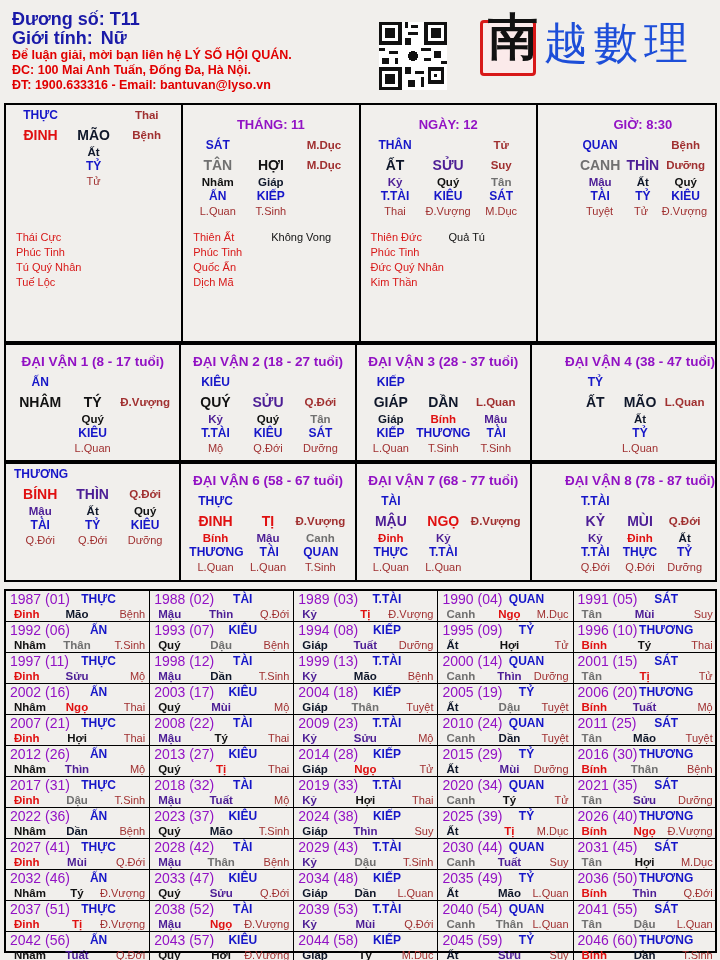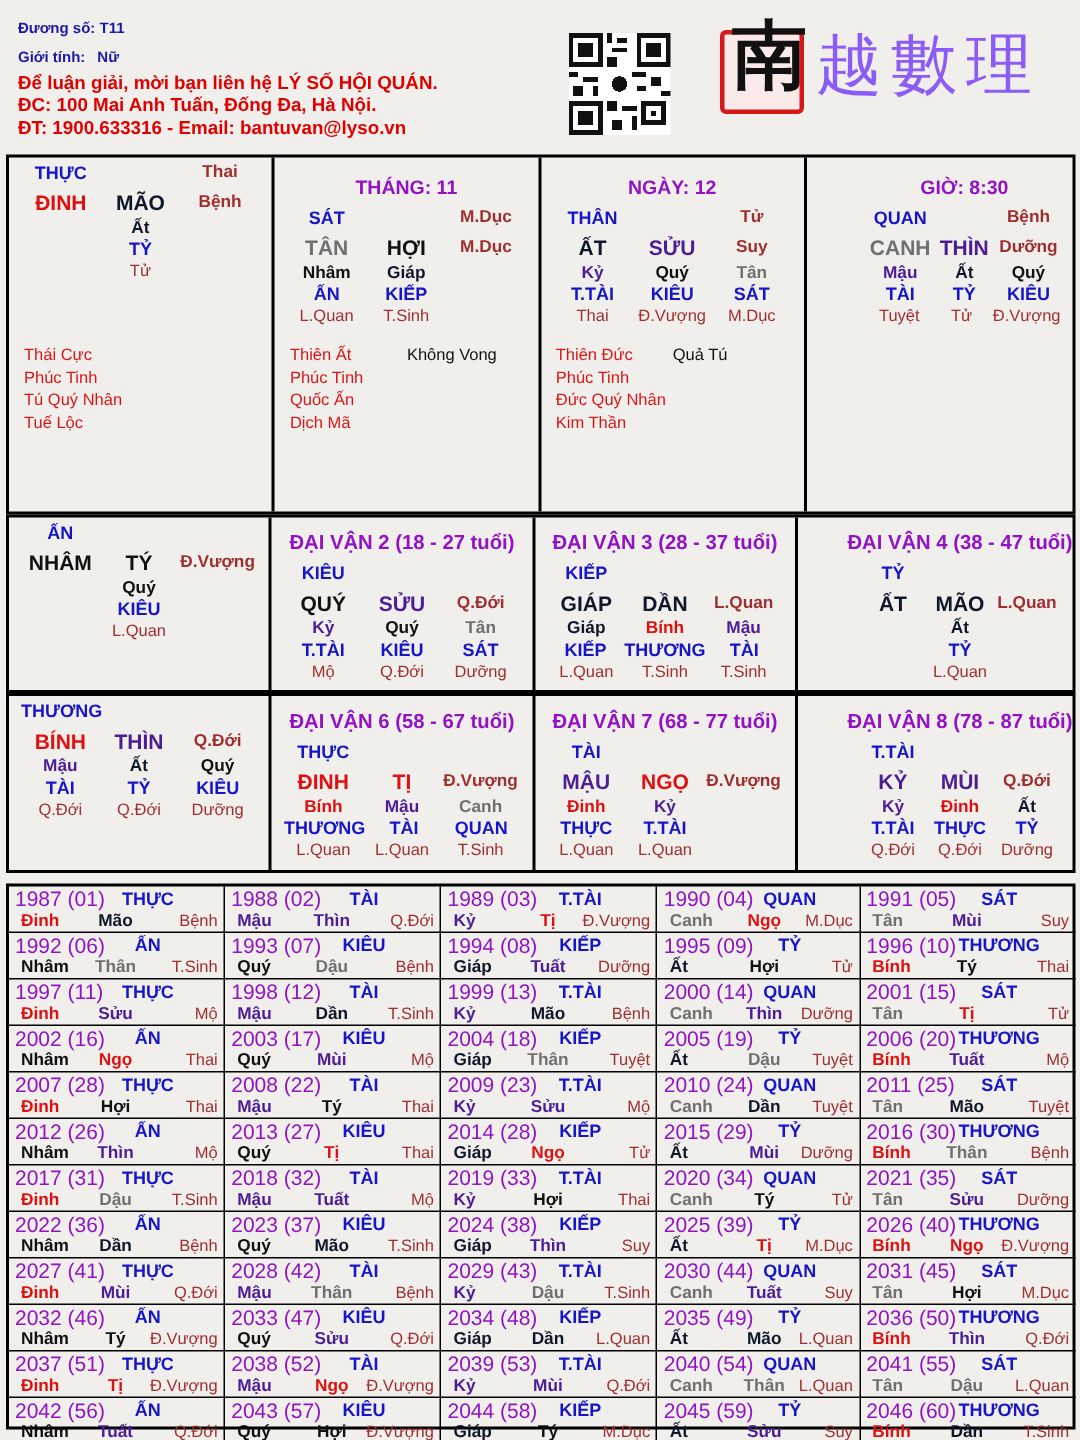--- a/index.html
+++ b/index.html
@@ -4,27 +4,27 @@
 <style>
   * { box-sizing: border-box; margin: 0; padding: 0; }
   body {
     width: 720px; height: 960px; overflow: hidden;
     background: #f1efec;
     font-family: "Liberation Sans", "DejaVu Sans", sans-serif;
     position: relative;
   }
   .header { position: absolute; left: 0; top: 0; width: 720px; height: 100px; }
   .info { position: absolute; left: 12px; top: 10px; }
-  .info .line-blue { color: #1a1aa8; font-weight: bold; font-size: 10px; height: 19px; line-height: 19px; }
+  .info .line-blue { color: #1a1aa8; font-weight: bold; font-size: 18px; height: 19px; line-height: 19px; }
   .info .line-blue span.v { margin-left: 8px; }
   .info .line-red { color: #e10000; font-weight: bold; font-size: 12.5px; height: 15px; line-height: 15px; }
   .qr { position: absolute; left: 379px; top: 22px; width: 68px; height: 68px; }
   .seal { position: absolute; left: 480px; top: 20px; width: 56px; height: 56px; background: #fbeaea; border: 3px solid #d81818; border-radius: 4px; }
   .seal-char { position: absolute; left: 488px; top: 4px; font-size: 50px; font-family: "DejaVu Serif", serif; font-weight: bold; color: #111; }
-  .brand { position: absolute; left: 544px; top: 14px; font-size: 44px; font-family: "DejaVu Serif", serif; color: #8b5cf6; letter-spacing: 6px; }
+  .brand { position: absolute; left: 544px; top: 14px; font-size: 44px; font-family: "DejaVu Serif", serif; color: #1d4ed8; letter-spacing: 6px; }
 
   
   .grid { position: absolute; left: 4px; border: 2px solid #000; background: transparent; }
   .pillars { top: 103px; width: 713px; height: 240px; display: grid; grid-template-columns: repeat(4, 1fr); }
   .dv { width: 713px; display: grid; grid-template-columns: repeat(4, 1fr); }
   .dv1 { top: 343px; height: 119px; border-top: 2px solid #000; }
   .dv2 { top: 462px; height: 120px; }
   .cell { border-right: 2px solid #000; position: relative; }
   .cell:last-child { border-right: none; padding-left: 33px; }
   .ptitle { color: #9212c4; font-weight: bold; font-size: 13px; text-align: center; margin-top: 12px; height: 18px; }
@@ -238,20 +238,21 @@
         <span>Tuyệt</span>
         <span>Tử</span>
         <span>Đ.Vượng</span>
       </div>
       <div class="stars"></div>
     </div>
   </div>
 
 <div class="grid dv dv1" id="dv1">
     <div class="cell">
+      <div class="dvtitle">ĐẠI VẬN 1 (8 - 17 tuổi)</div>
       <div class="row3 r-god">
         <span>ẤN</span>
       </div>
       <div class="row3 r-main">
         <span class="c-black">NHÂM</span>
         <span class="c-black">TÝ</span>
         <span class="stage-b">Đ.Vượng</span>
       </div>
       <div class="row3 r-hid">
         <span class=""></span>
@@ -670,21 +671,21 @@
         <span class="ygod">THƯƠNG</span>
       </div>
       <div class="ybot">
         <span class="ystem c-red">Bính</span>
         <span class="ybranch c-orange">Tuất</span>
         <span class="ystage">Mộ</span>
       </div>
     </div>
     <div class="ycell">
       <div class="ytop">
-        <span class="ylabel">2007 (28)</span>
+        <span class="ylabel">2007 (21)</span>
         <span class="ygod">THỰC</span>
       </div>
       <div class="ybot">
         <span class="ystem c-red">Đinh</span>
         <span class="ybranch c-black">Hợi</span>
         <span class="ystage">Thai</span>
       </div>
     </div>
     <div class="ycell">
       <div class="ytop">

